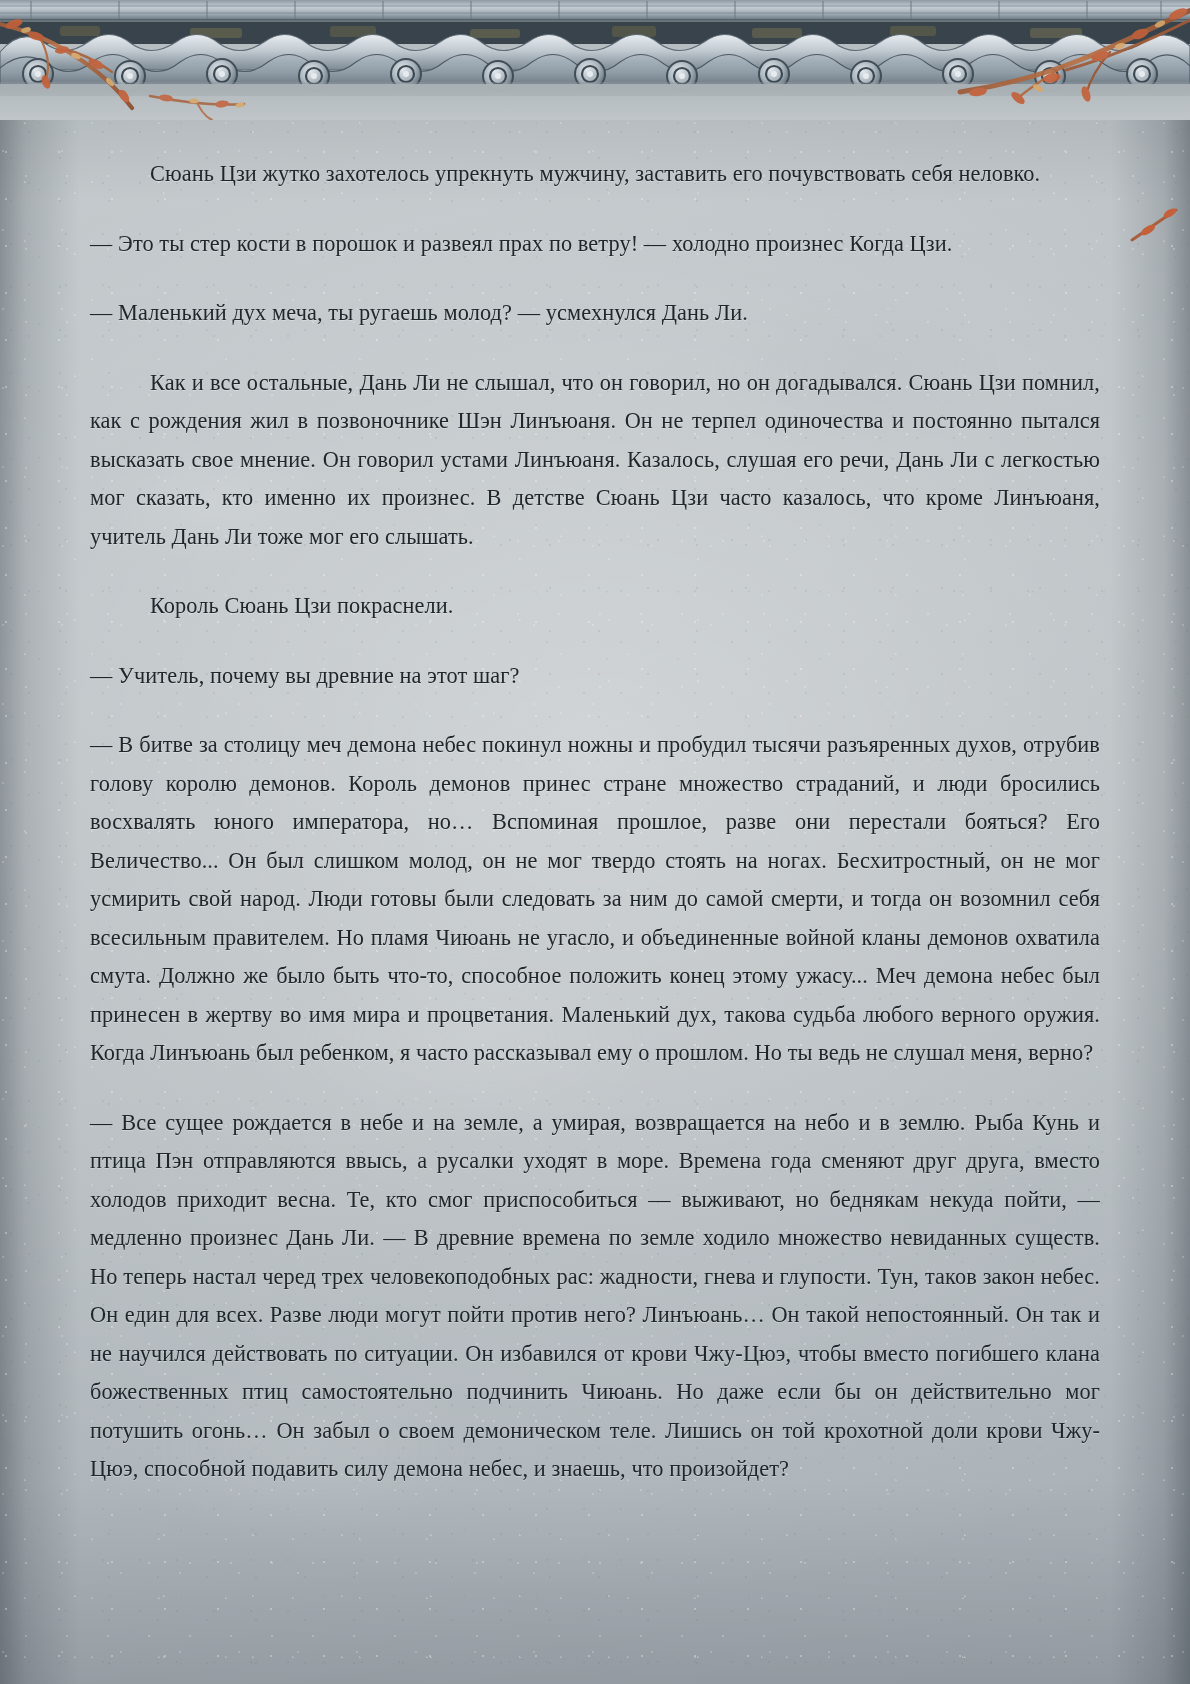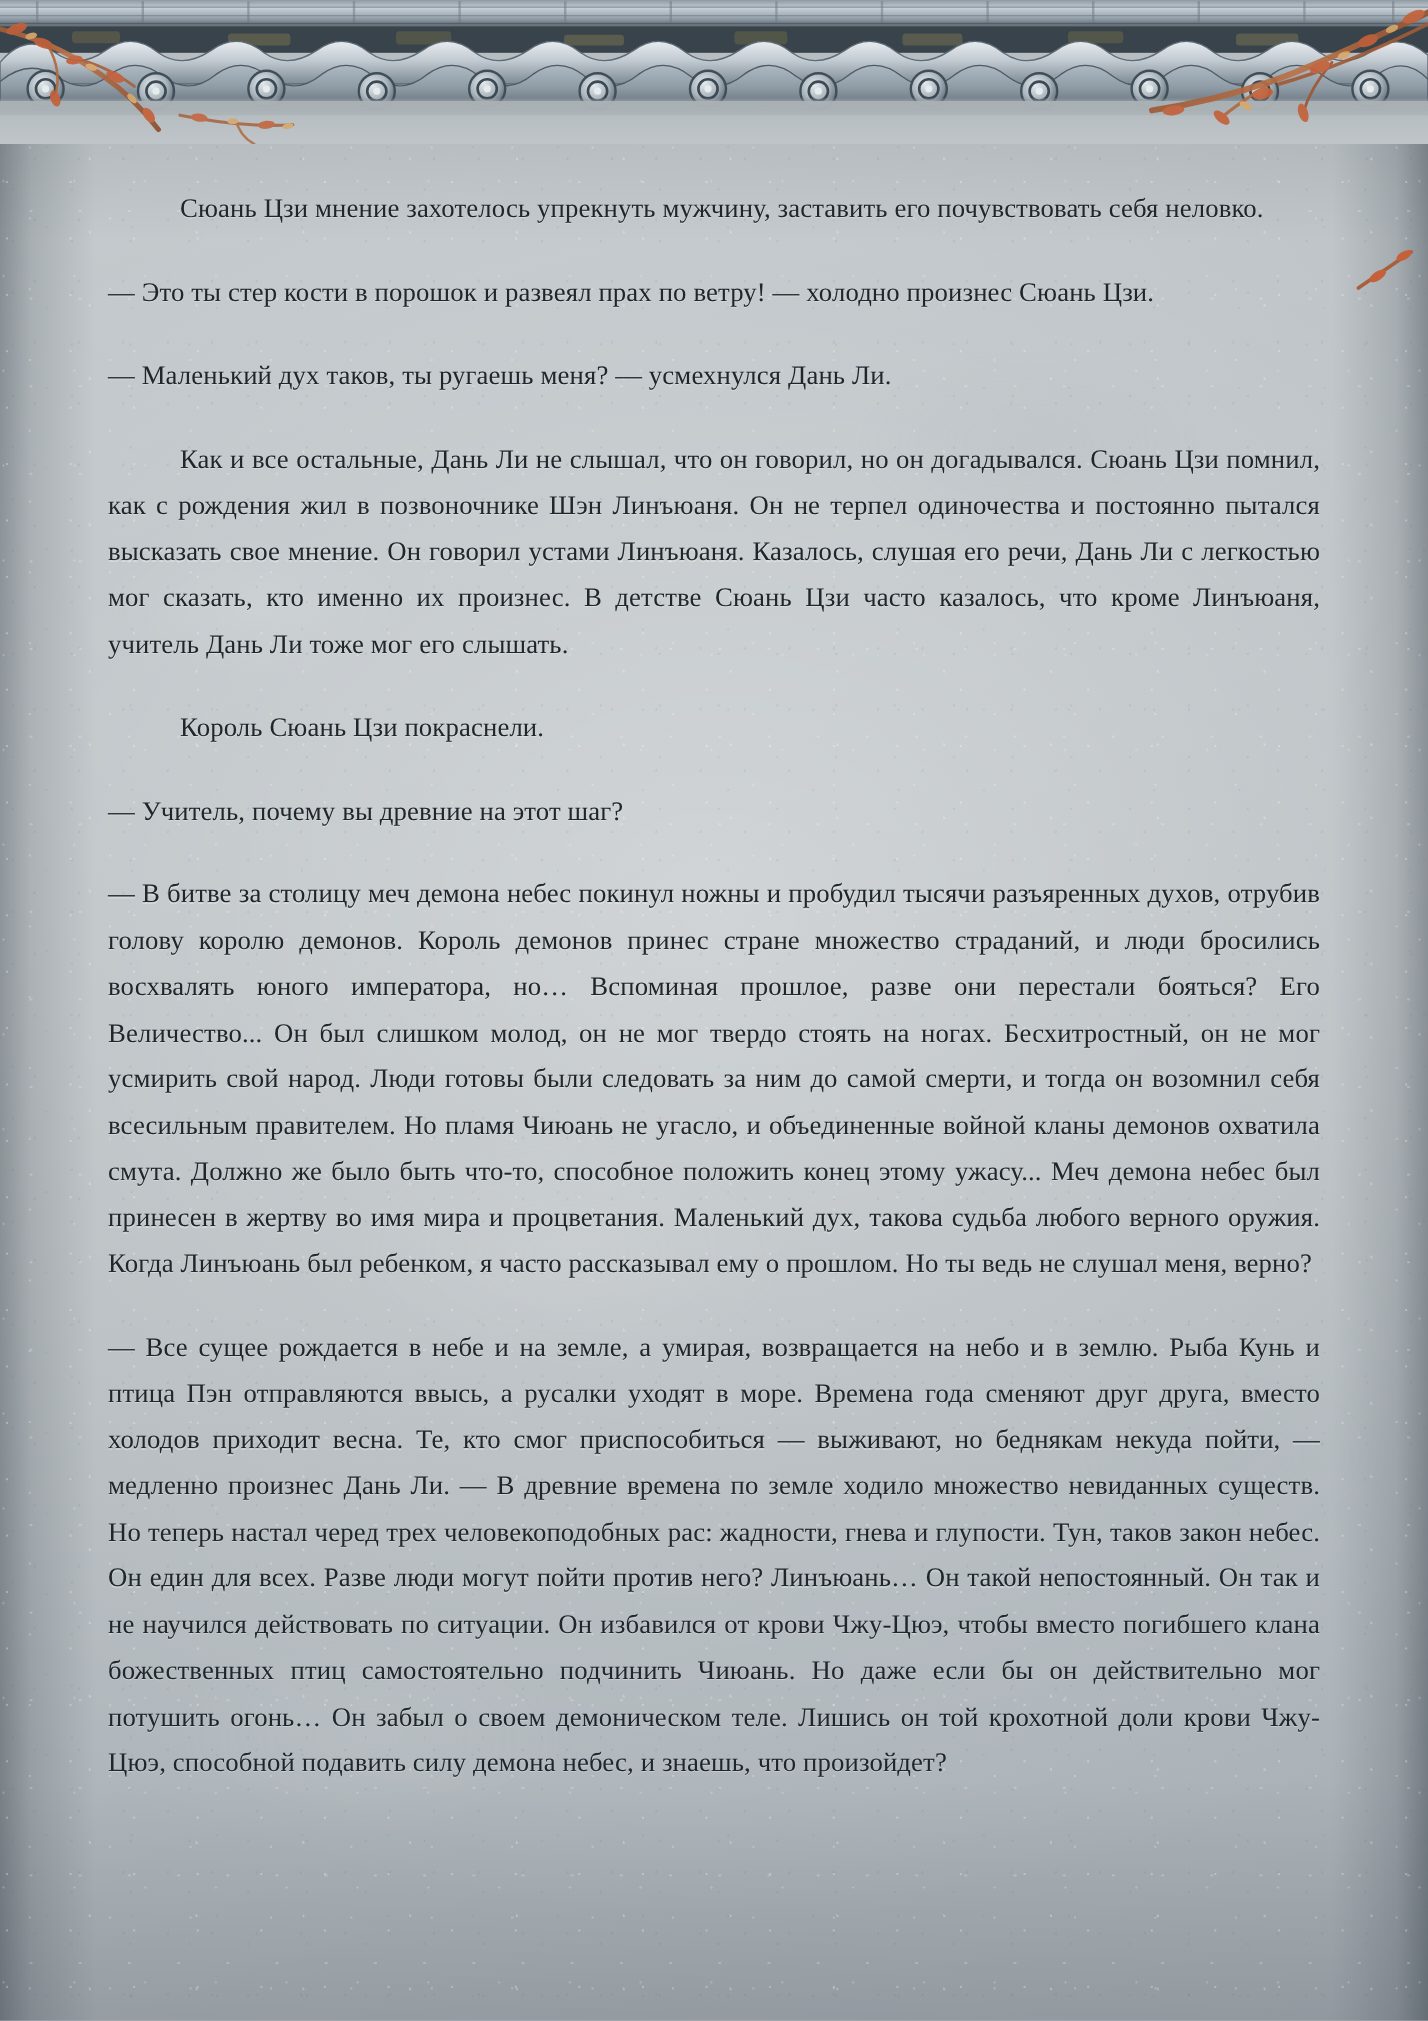--- a/index.html
+++ b/index.html
@@ -288,23 +288,23 @@
     </svg>
   </div>
 
   <svg style="position:absolute;left:1128px;top:200px;width:56px;height:48px;pointer-events:none;" viewBox="0 0 56 48" aria-hidden="true">
     <path d="M4,40 C16,32 30,22 48,10" stroke="#a85f3c" stroke-width="3" fill="none" stroke-linecap="round"></path>
     <ellipse cx="20" cy="30" rx="8" ry="3.6" fill="#c4613a" transform="rotate(-32 20 30)"></ellipse>
     <ellipse cx="42" cy="13" rx="7" ry="3.4" fill="#c4613a" transform="rotate(-30 42 13)"></ellipse>
   </svg>
 
   <div id="content">
-      <p class="para indent">Сюань Цзи мнение захотелось упрекнуть мужчину, заставить его почувствовать себя неловко.</p>
-      <p class="para">— Это ты стер кости в порошок и развеял прах по ветру! — холодно произнес Сюань Цзи.</p>
-      <p class="para">— Маленький дух таков, ты ругаешь меня? — усмехнулся Дань Ли.</p>
+      <p class="para indent">Сюань Цзи жутко захотелось упрекнуть мужчину, заставить его почувствовать себя неловко.</p>
+      <p class="para">— Это ты стер кости в порошок и развеял прах по ветру! — холодно произнес Когда Цзи.</p>
+      <p class="para">— Маленький дух меча, ты ругаешь молод? — усмехнулся Дань Ли.</p>
       <p class="para indent">Как и все остальные, Дань Ли не слышал, что он говорил, но он догадывался. Сюань Цзи помнил, как с рождения жил в позвоночнике Шэн Линъюаня. Он не терпел одиночества и постоянно пытался высказать свое мнение. Он говорил устами Линъюаня. Казалось, слушая его речи, Дань Ли с легкостью мог сказать, кто именно их произнес. В детстве Сюань Цзи часто казалось, что кроме Линъюаня, учитель Дань Ли тоже мог его слышать.</p>
       <p class="para indent">Король Сюань Цзи покраснели.</p>
       <p class="para">— Учитель, почему вы древние на этот шаг?</p>
       <p class="para">— В битве за столицу меч демона небес покинул ножны и пробудил тысячи разъяренных духов, отрубив голову королю демонов. Король демонов принес стране множество страданий, и люди бросились восхвалять юного императора, но… Вспоминая прошлое, разве они перестали бояться? Его Величество... Он был слишком молод, он не мог твердо стоять на ногах. Бесхитростный, он не мог усмирить свой народ. Люди готовы были следовать за ним до самой смерти, и тогда он возомнил себя всесильным правителем. Но пламя Чиюань не угасло, и объединенные войной кланы демонов охватила смута. Должно же было быть что-то, способное положить конец этому ужасу...  Меч демона небес был принесен в жертву во имя мира и процветания. Маленький дух, такова судьба любого верного оружия. Когда Линъюань был ребенком, я часто рассказывал ему о прошлом. Но ты ведь не слушал меня, верно?</p>
       <p class="para last">— Все сущее рождается в небе и на земле, а умирая, возвращается на небо и в землю. Рыба Кунь и птица Пэн отправляются ввысь, а русалки уходят в море. Времена года сменяют друг друга, вместо холодов приходит весна. Те, кто смог приспособиться — выживают, но беднякам некуда пойти, — медленно произнес Дань Ли. — В древние времена по земле ходило множество невиданных существ. Но теперь настал черед трех человекоподобных рас: жадности, гнева и глупости. Тун, таков закон небес. Он един для всех. Разве люди могут пойти против него? Линъюань… Он такой непостоянный. Он так и не научился действовать по ситуации. Он избавился от крови Чжу-Цюэ, чтобы вместо погибшего клана божественных птиц самостоятельно подчинить Чиюань. Но даже если бы он действительно мог потушить огонь… Он забыл о своем демоническом теле. Лишись он той крохотной доли крови Чжу-Цюэ, способной подавить силу демона небес, и знаешь, что произойдет?</p>
     </div>
 
 </div>
 
 </body></html>

